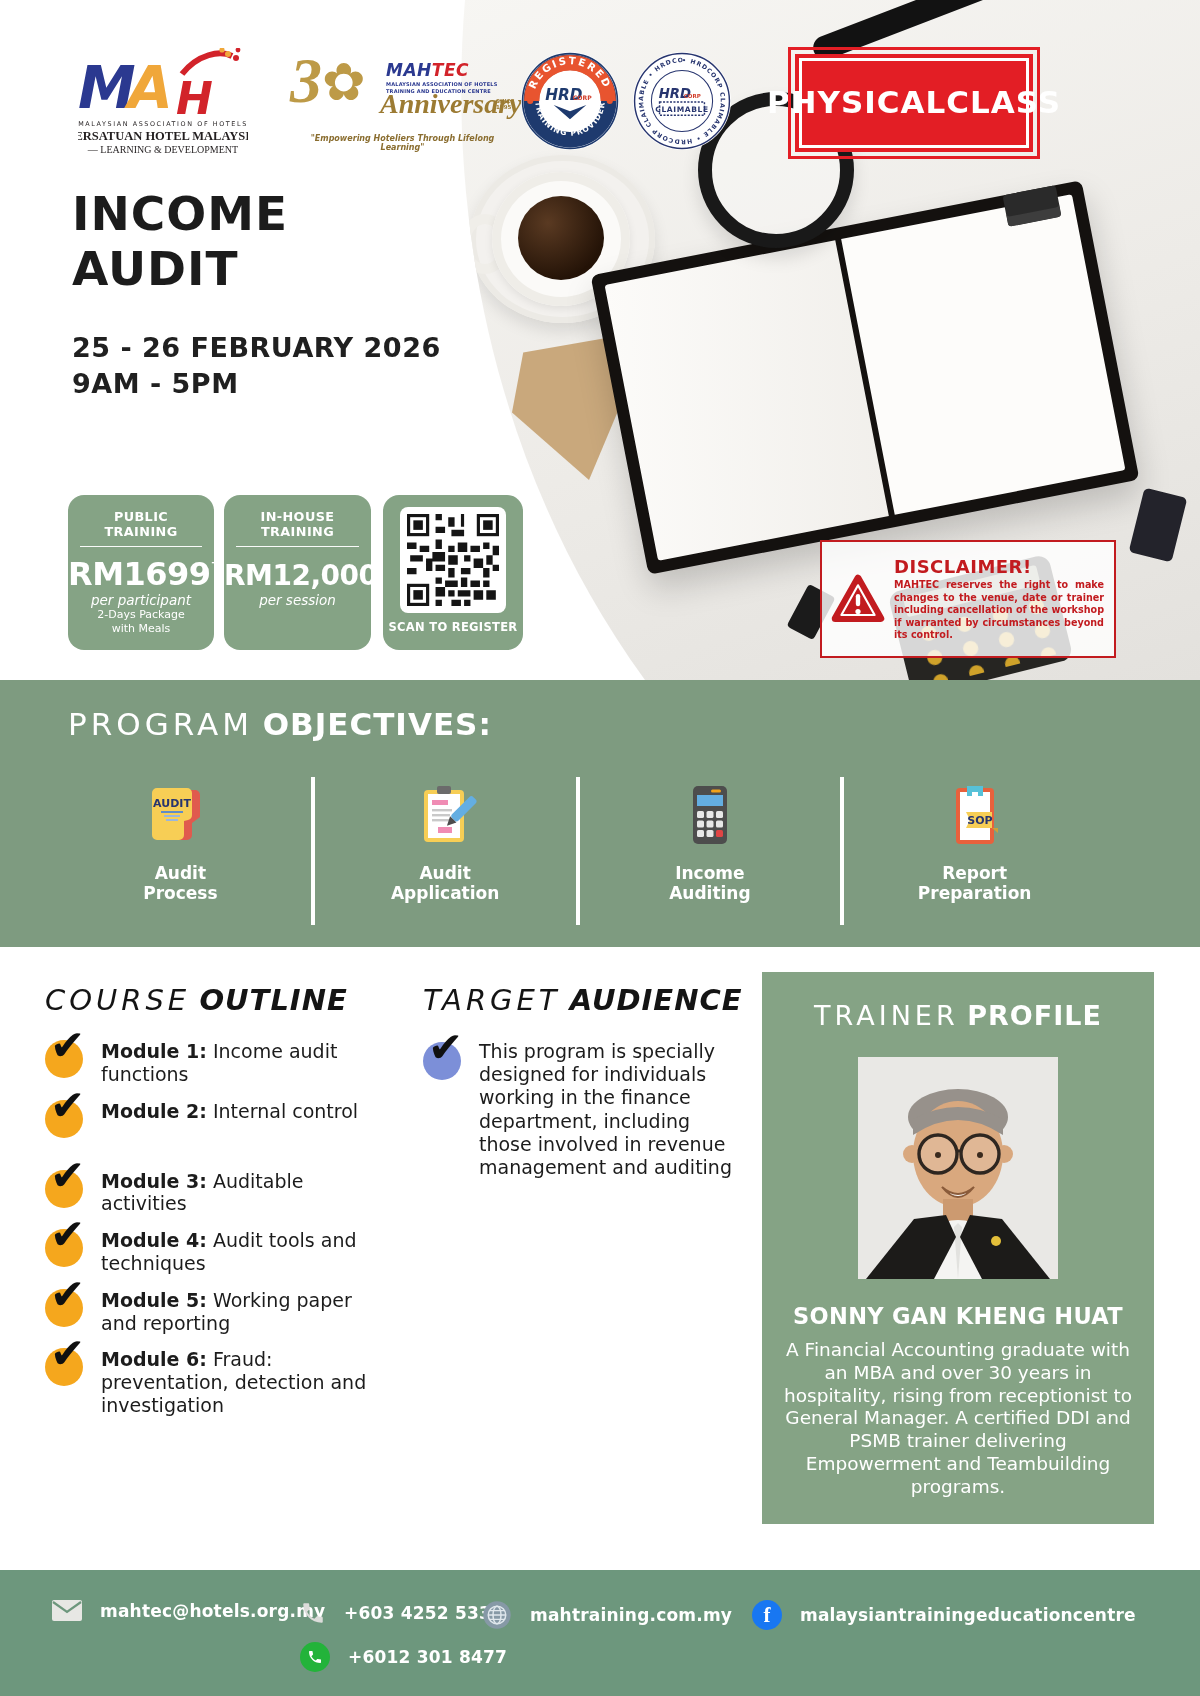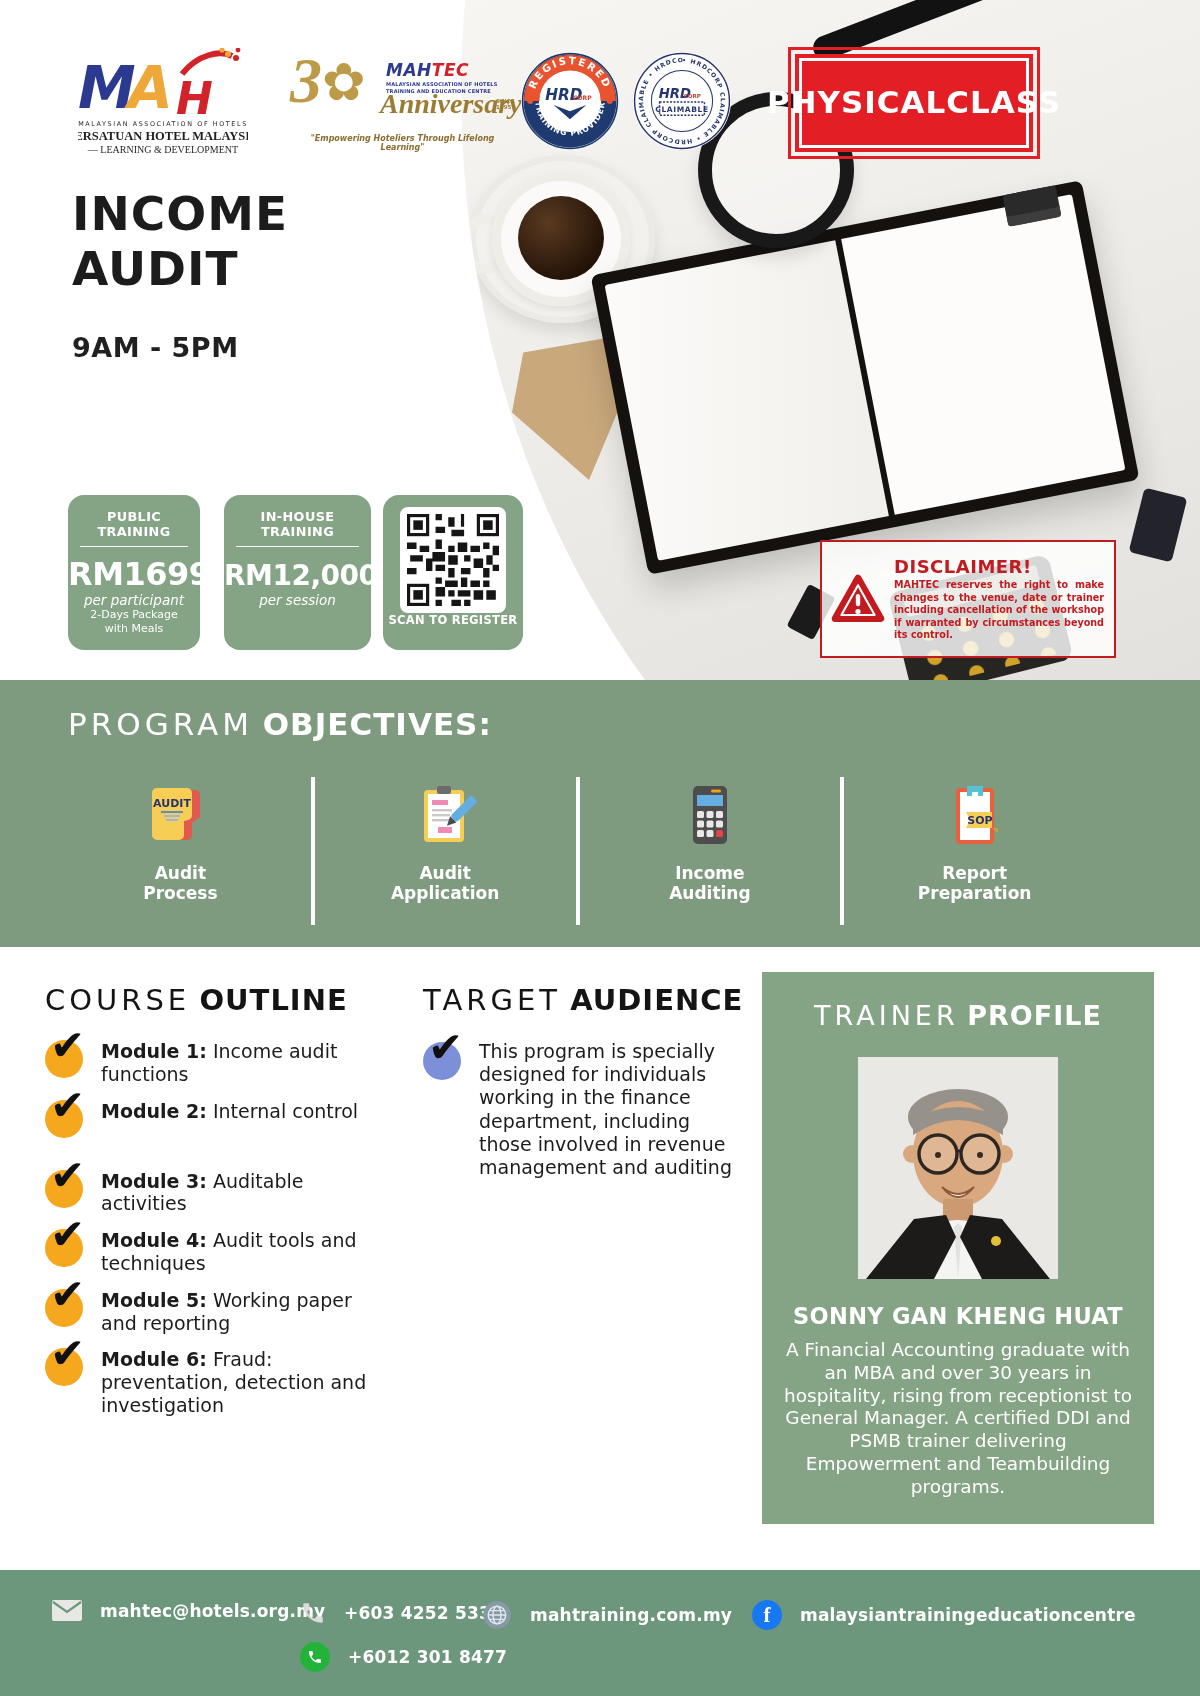--- a/index.html
+++ b/index.html
@@ -62,32 +62,32 @@
         color:#fff;font-size:31px;font-weight:800;letter-spacing:1px;line-height:1.08;}
 
   
   .title{position:absolute;left:72px;top:186px;margin:0;font-size:47px;font-weight:800;
         letter-spacing:1px;line-height:1.18;color:#1c1c1c;}
   .dates{position:absolute;left:72px;top:330px;font-size:27px;font-weight:700;letter-spacing:.5px;line-height:1.35;color:#202020;}
 
   
   .price-box{position:absolute;top:495px;height:155px;background:#85a385;border-radius:16px;
         color:#fff;text-align:center;box-sizing:border-box;}
-  .pb1{left:68px;width:132px;} .pb2{left:224px;width:147px;} .pb3{left:383px;width:140px;}
+  .pb1{left:68px;width:146px;} .pb2{left:224px;width:147px;} .pb3{left:383px;width:140px;}
   .pb-label{margin:14px 12px 0;font-size:12.8px;font-weight:700;letter-spacing:.4px;
         padding-bottom:7px;border-bottom:1.5px solid rgba(255,255,255,.95);}
   .pb-price{margin-top:9px;font-size:32px;font-weight:800;letter-spacing:-.5px;line-height:1;}
   .pb2 .pb-price{font-size:28px;}
   .pb-price sup{font-size:13px;vertical-align:18px;letter-spacing:0;}
   .pb-unit{font-size:13.5px;font-style:italic;margin-top:2px;}
   .pb-note{font-size:11px;line-height:1.25;}
   .qr-frame{width:106px;height:106px;background:#fff;border-radius:8px;margin:12px auto 0;
         display:flex;align-items:center;justify-content:center;}
   .qr-frame svg{width:92px;height:92px;}
-  .pb-caption{font-size:11.5px;font-weight:700;letter-spacing:.3px;}
+  .pb-caption{font-size:11.5px;font-weight:700;letter-spacing:.3px;margin-top:7px;}
 
   
   .disclaimer{position:absolute;left:820px;top:540px;width:296px;height:118px;
         background:rgba(255,255,255,.82);border:2px solid #c21b1f;box-sizing:border-box;
         display:flex;align-items:center;gap:8px;padding:6px 10px 6px 8px;z-index:5;}
   .disc-icon{flex:0 0 56px;}
   .disc-title{font-size:18px;font-weight:800;color:#c21b1f;letter-spacing:.5px;}
   .disc-text{font-size:9.6px;font-weight:700;color:#c21b1f;line-height:1.3;text-align:justify;margin-top:2px;}
 
   
@@ -95,21 +95,21 @@
   .band-heading{position:absolute;left:68px;top:26px;font-size:31px;color:#fff;}
   .sec-light{font-weight:400;letter-spacing:4px;}
   .sec-bold{font-weight:800;letter-spacing:1px;}
   .obj-row{position:absolute;left:50px;top:95px;width:1055px;display:flex;align-items:flex-start;}
   .obj-item{flex:1;text-align:center;}
   .obj-icon{height:80px;display:flex;align-items:center;justify-content:center;}
   .obj-label{margin-top:8px;font-size:17px;font-weight:700;color:#fff;line-height:1.2;}
   .obj-sep{flex:0 0 4px;height:148px;background:#fff;margin-top:2px;}
 
   
-  .sec-head{position:absolute;font-size:29px;color:#141414;}
+  .sec-head{position:absolute;font-size:29px;color:#141414;font-style:italic;}
   .co-head{left:45px;top:983px;}
   .ta-head{left:423px;top:983px;}
   .co-list{position:absolute;left:45px;top:1040px;width:340px;}
   .module{display:flex;gap:18px;margin-bottom:14px;align-items:flex-start;}
   .module.gap-lg{margin-bottom:32px;}
   .check{position:relative;flex:0 0 38px;width:38px;height:38px;border-radius:50%;background:#f5a71d;}
   .check.blue{background:#7c8fd8;}
   .check-glyph{position:absolute;top:-15px;left:5px;font-size:42px;font-weight:700;color:#101010;line-height:1;}
   .module p{margin:0;font-size:19px;line-height:1.2;color:#1c1c1c;}
   .module b{font-weight:800;}
@@ -237,20 +237,21 @@
       <span>PHYSICAL</span>
       <span>CLASS</span>
     </div>
   </div>
 
   <h1 class="title">
     <span>INCOME</span><br>
     <span>AUDIT</span>
   </h1>
   <div class="dates">
+    <div>25 - 26 FEBRUARY 2026</div>
     <div>9AM - 5PM</div>
   </div>
 
   <div class="price-box pb1">
     <div class="pb-label">PUBLIC TRAINING</div>
     <div class="pb-price"><span>RM1699</span><sup>++</sup></div>
     <div class="pb-unit">per participant</div>
     <div class="pb-note"><span>2-Days Package</span><br><span>with Meals</span></div>
   </div>
   <div class="price-box pb2">

